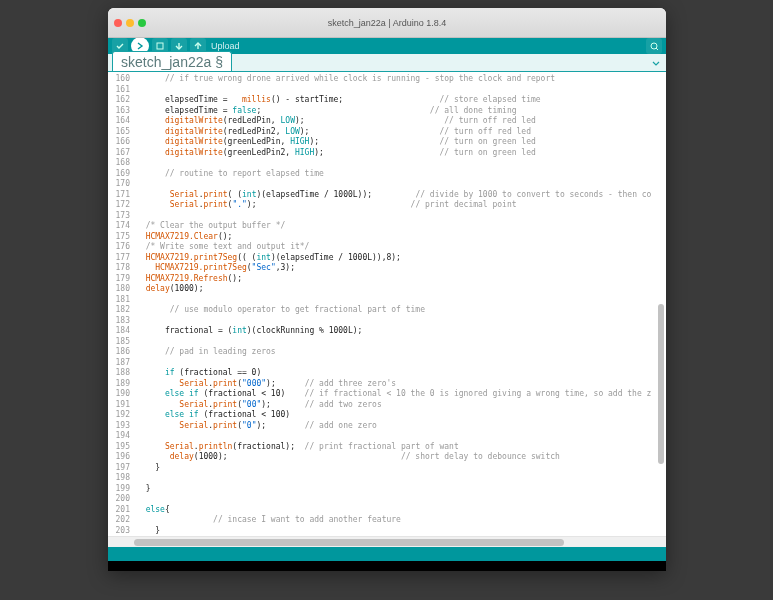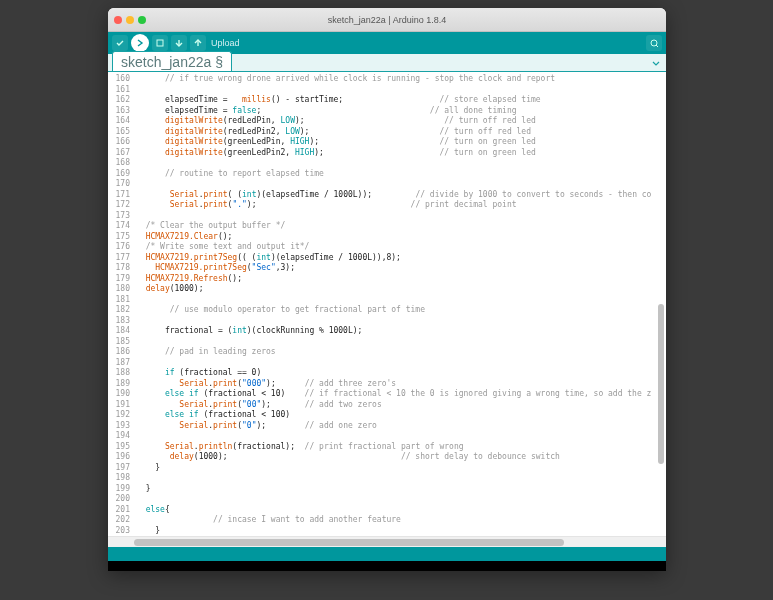--- a/index.html
+++ b/index.html
@@ -15,21 +15,21 @@
     left: 108px; top: 8px;
     width: 558px; height: 563px;
     background: #fff;
     border-radius: 6px 6px 0 0;
     box-shadow: 0 4px 20px rgba(0,0,0,0.4);
     display: flex;
     flex-direction: column;
     overflow: hidden;
   }
   .titlebar {
-    height: 24px;
+    height: 30px;
     background: linear-gradient(#e8e8e8,#d8d8d8);
     display: flex;
     align-items: center;
     padding: 0 6px;
     position: relative;
     border-bottom: 1px solid #c0c0c0;
   }
   .traffic {
     display: flex; gap: 4px;
   }
@@ -37,21 +37,21 @@
   .tl.red { background:#ff5f57; }
   .tl.yel { background:#febc2e; }
   .tl.grn { background:#28c840; }
   .titlebar .title {
     position: absolute; left:0; right:0;
     text-align: center;
     font-size: 9px;
     color: #555;
   }
   .toolbar {
-    height: 22px;
+    height: 16px;
     background: #00979d;
     display: flex;
     align-items: center;
     padding: 0 4px;
     gap: 3px;
   }
   .tbtn {
     width: 16px; height: 16px;
     border-radius: 3px;
     background: #17a1a5;
@@ -301,21 +301,21 @@
 <span></span>
 <span>      </span><span class="c-comment">// pad in leading zeros</span>
 <span></span>
 <span>      </span><span class="c-keyword">if</span><span> (fractional == 0)</span>
 <span>         </span><span class="c-special">Serial</span><span>.</span><span class="c-func">print</span><span>(</span><span class="c-string">"000"</span><span>);      </span><span class="c-comment">// add three zero's</span>
 <span>      </span><span class="c-keyword">else if</span><span> (fractional &lt; 10)    </span><span class="c-comment">// if fractional &lt; 10 the 0 is ignored giving a wrong time, so add the z</span>
 <span>         </span><span class="c-special">Serial</span><span>.</span><span class="c-func">print</span><span>(</span><span class="c-string">"00"</span><span>);       </span><span class="c-comment">// add two zeros</span>
 <span>      </span><span class="c-keyword">else if</span><span> (fractional &lt; 100)</span>
 <span>         </span><span class="c-special">Serial</span><span>.</span><span class="c-func">print</span><span>(</span><span class="c-string">"0"</span><span>);        </span><span class="c-comment">// add one zero</span>
 <span></span>
-<span>      </span><span class="c-special">Serial</span><span>.</span><span class="c-func">println</span><span>(fractional);  </span><span class="c-comment">// print fractional part of wrong</span>
+<span>      </span><span class="c-special">Serial</span><span>.</span><span class="c-func">println</span><span>(fractional);  </span><span class="c-comment">// print fractional part of want</span>
 <span>       </span><span class="c-func">delay</span><span>(1000);                                    </span><span class="c-comment">// short delay to debounce switch</span>
 <span>    }</span>
 <span></span>
 <span>  }</span>
 <span></span>
 <span>  </span><span class="c-keyword">else</span><span>{</span>
 <span>                </span><span class="c-comment">// incase I want to add another feature</span>
 <span>    }</span>
 <span>  }</span>
 

